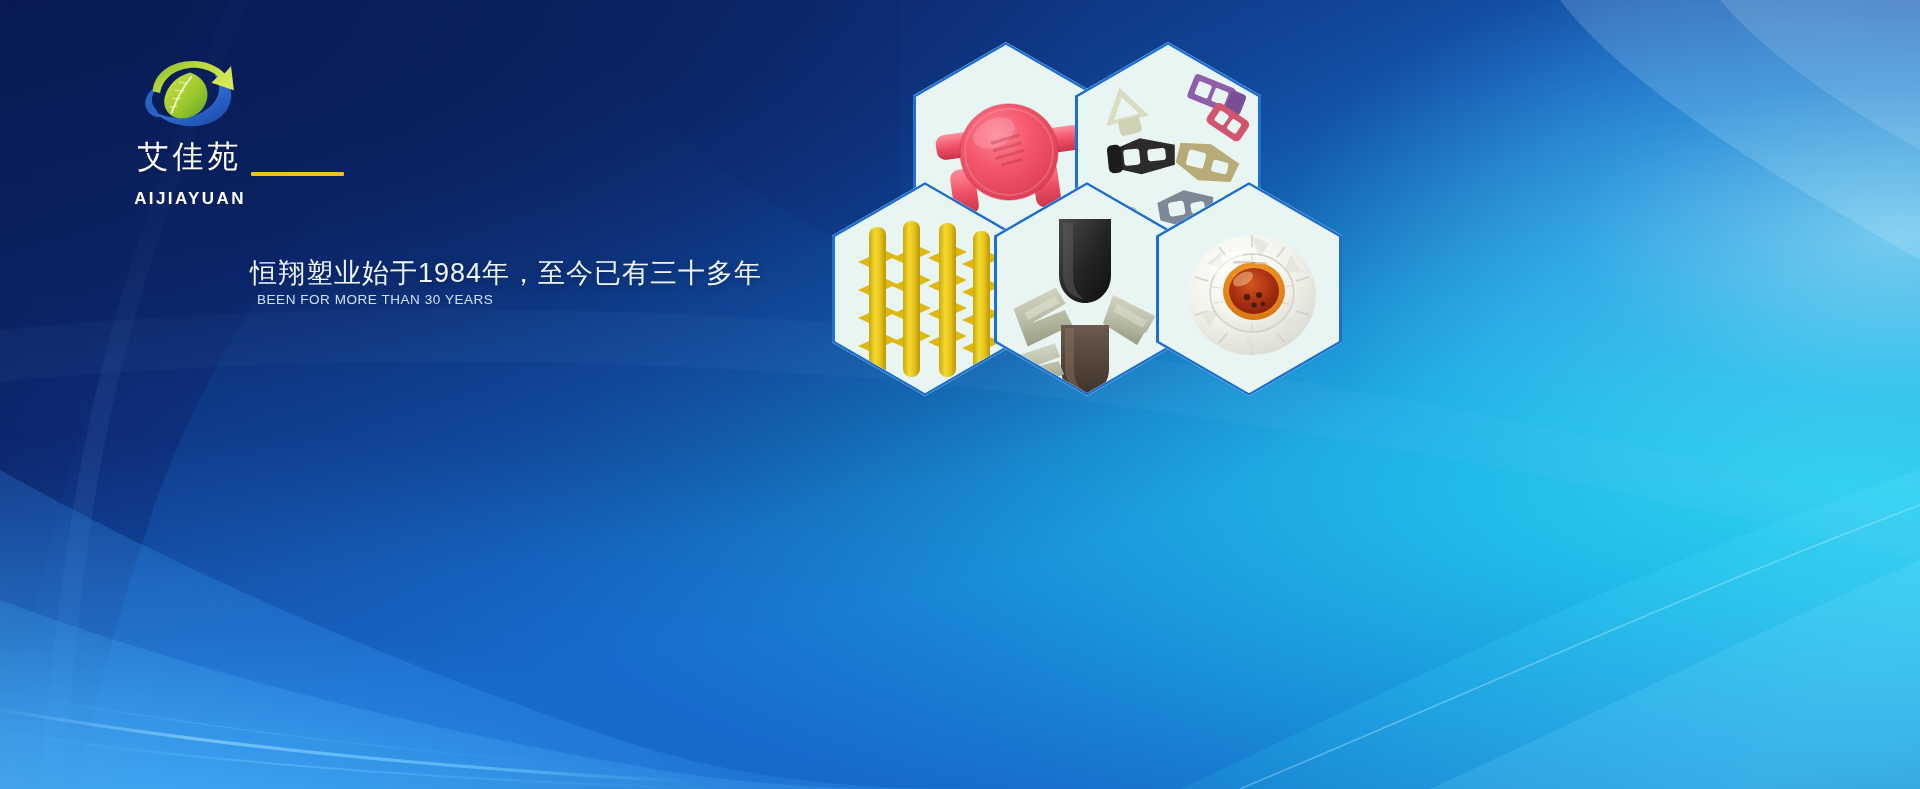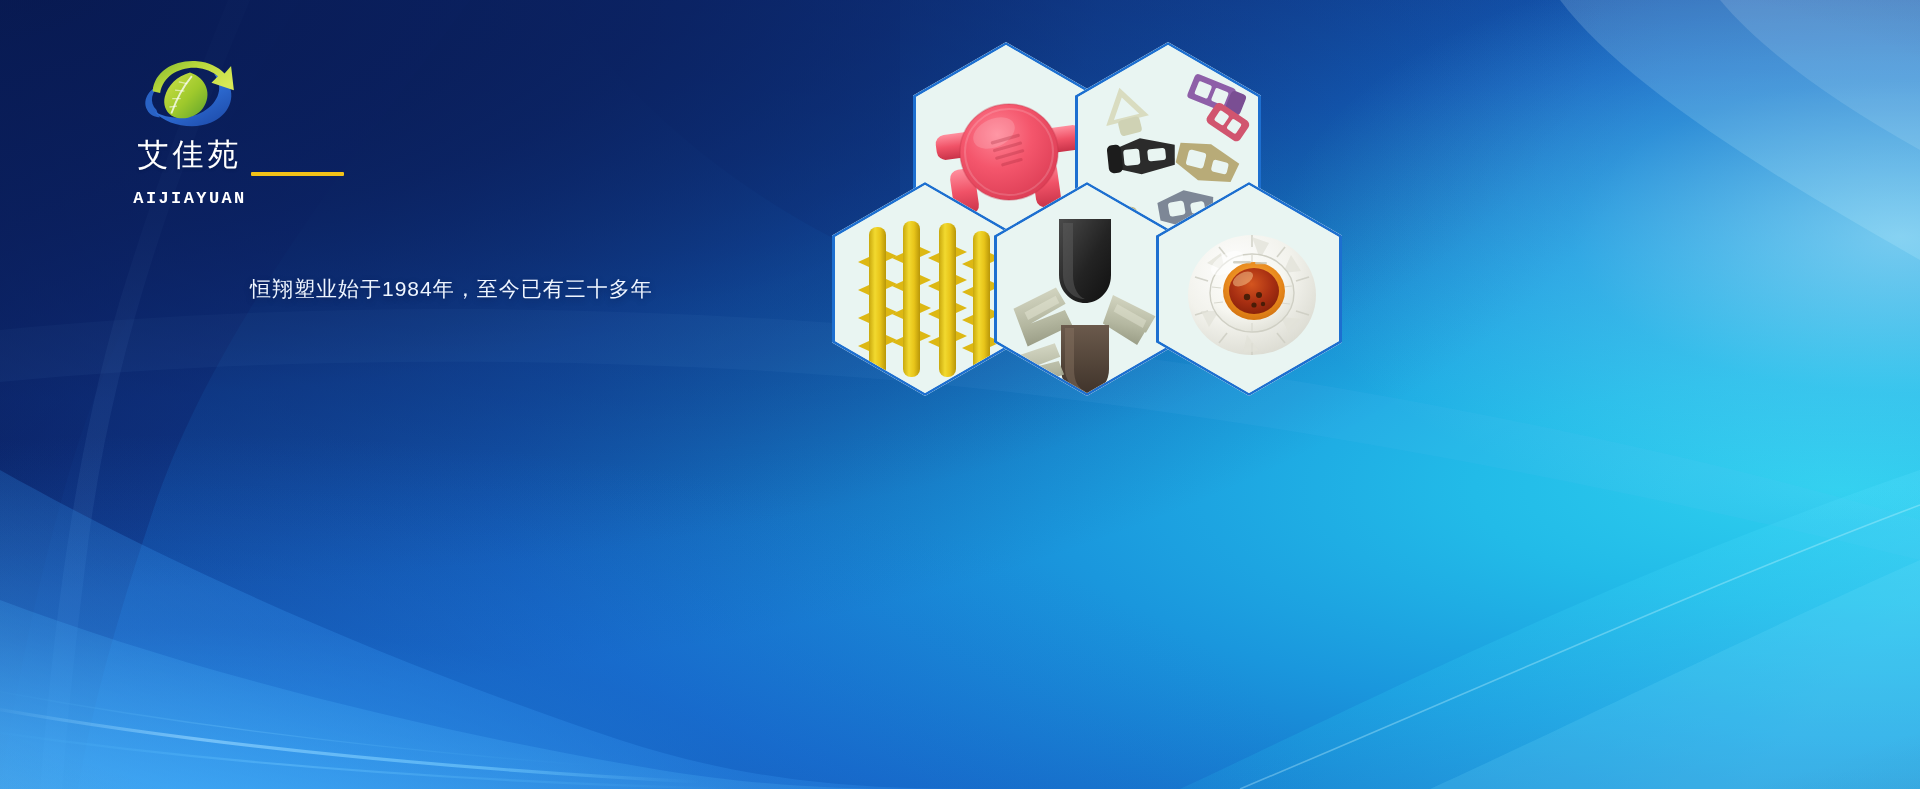--- a/index.html
+++ b/index.html
@@ -51,21 +51,20 @@
     left:240px; top:0;
     width:760px; height:789px;
   }
 
   
   .logo-wrap {
     position:absolute;
     left:-150px; top:50px;
     width:200px;
     text-align:center;
-    font-family:Liberation Mono, monospace;
   }
   .logo-mark { width:112px; height:86px; margin:0 auto; display:block; }
   .logo-cn {
     margin-top:4px;
     font-size:31px;
     letter-spacing:4px;
     color:#ffffff;
     font-weight:400;
     line-height:1.12;
     text-shadow:0 1px 3px rgba(0,20,60,.45);
@@ -106,27 +105,26 @@
     letter-spacing:2px;
     color:#ffffff;
     white-space:nowrap;
     line-height:1.08;
     text-shadow:0 3px 10px rgba(0,22,66,.45);
   }
 
   
   .subtitle {
     position:absolute; left:10px; top:255px;
-    font-size:21px;
+    font-size:27px;
     letter-spacing:1px;
     color:#eef5ff;
     font-weight:400;
     white-space:nowrap;
     text-shadow:0 2px 6px rgba(0,20,60,.40);
-    margin-top:20px;
   }
 
   
   .en-block {
     position:absolute; left:11px; top:286px;
     width:520px;
   }
   .en-line {
     font-size:13.5px;
     letter-spacing:.55px;
@@ -287,20 +285,21 @@
       <div class="logo-en">AIJIAYUAN</div>
     </div>
 
 
     <div class="gold-rule"></div>
 
 
     <div class="subtitle">恒翔塑业始于1984年，至今已有三十多年</div>
 
     <div class="en-block">
+      <div class="en-line second">BEEN FOR MORE THAN 30 YEARS</div>
     </div>
   </div>
 
   <div class="hexes">
 
     <div class="hex h1">
       <div class="hex-border"></div>
       <div class="hex-inner">
         <svg viewBox="0 0 186 214">
           <defs>

